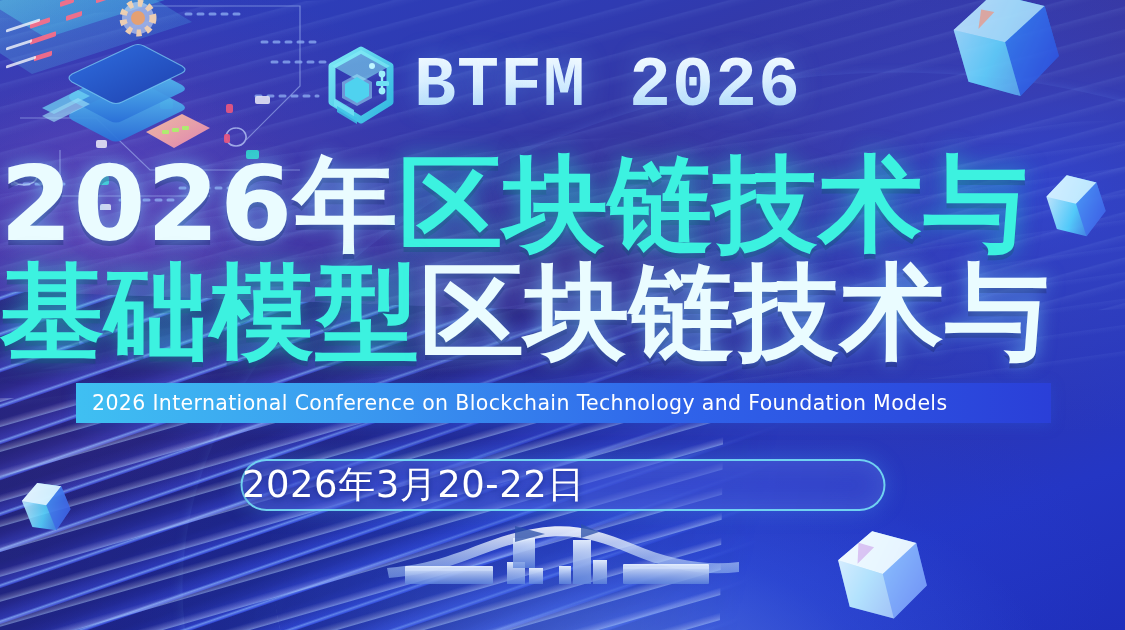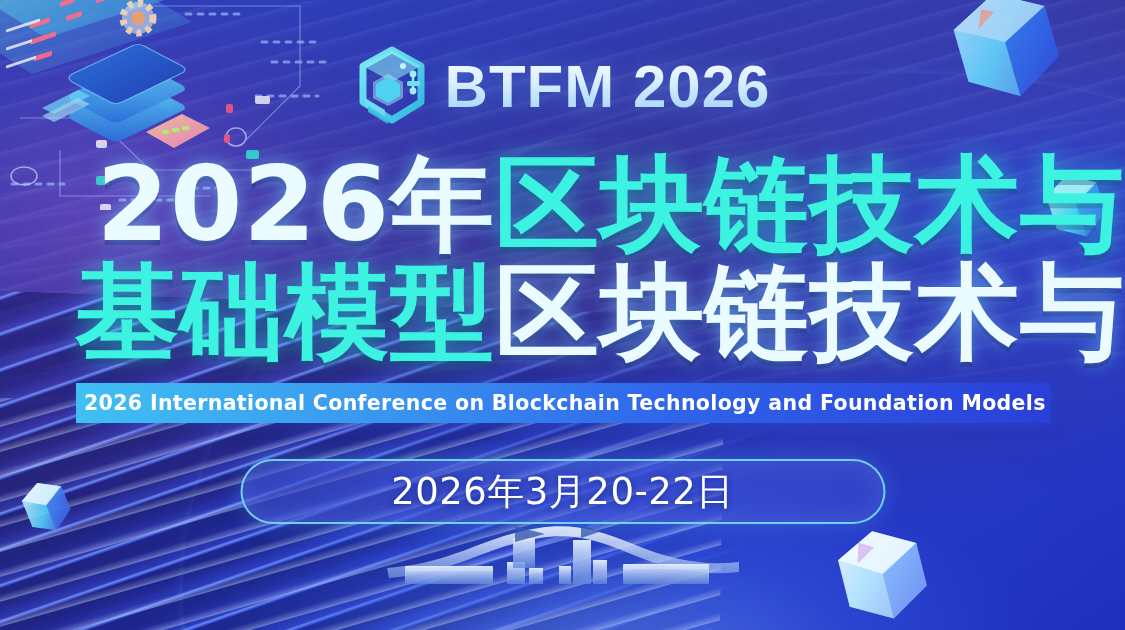--- a/index.html
+++ b/index.html
@@ -106,63 +106,63 @@
 
   
   .content{ position:absolute; inset:0; }
 
   .logo-row{
     position:absolute; left:0; right:0; top:46px;
     display:flex; align-items:center; justify-content:center; gap:16px;
   }
   .logo-mark{ width:74px; height:82px; flex:0 0 auto; }
   .logo-text{
-    font-size:60px; font-weight:bold; letter-spacing:1px;
+    font-size:70px; font-weight:bold; letter-spacing:1px;
     background:linear-gradient(180deg,#ffffff 0%,#eaf6ff 42%,#9fd2f8 100%);
     -webkit-background-clip:text; background-clip:text; color:transparent;
     text-shadow:0 0 26px rgba(120,200,255,.35);
     line-height:1;
-  }
-
-  .title-wrap{ position:absolute; left:0; right:0; top:150px; text-align:right; }
+    font-family:Liberation Mono, monospace;
+  }
+
+  .title-wrap{ position:absolute; left:0; right:0; top:150px; text-align:left; }
   .title-line{
     font-size:104px; font-weight:bold; line-height:1.04;
     letter-spacing:1px; white-space:nowrap;
     font-family:"DejaVu Sans","Liberation Sans",sans-serif;
   }
   .t-white{
     color:#eafcff;
     text-shadow:0 0 18px rgba(120,220,255,.55), 0 5px 0 rgba(25,30,110,.45);
   }
   .t-cyan{
     color:#3cf2e0;
     text-shadow:0 0 22px rgba(40,240,215,.5), 0 5px 0 rgba(20,60,110,.4);
   }
   .title-line span{ display:inline; }
 
   .subtitle-band{
     position:absolute; left:76px; top:383px;
     width:975px; height:40px;
     background:linear-gradient(90deg,#3fc0f2 0%, #3a9bf0 28%, #2f63ea 62%, #2a3fd8 100%);
-    display:flex; align-items:center; padding-left:8px;
+    display:flex; align-items:center; padding-left:16px;
     box-shadow:0 2px 14px rgba(40,90,220,.35);
-    font-weight:bold;
   }
   .subtitle-text{
     color:#ffffff; font-size:20.5px; letter-spacing:.35px; white-space:nowrap;
     font-family:"DejaVu Sans","Liberation Sans",sans-serif;
   }
 
   .pill{
     position:absolute; left:50%; transform:translateX(-50%);
-    top:459px; width:645px; height:65px; border-radius:34px;
+    top:459px; width:645px; height:52px; border-radius:34px;
     border:2px solid rgba(120,225,245,.9);
     background:linear-gradient(100deg, rgba(62,78,205,.62) 0%, rgba(70,92,222,.55) 50%, rgba(58,74,205,.60) 100%);
     box-shadow:0 0 22px rgba(90,180,255,.28), inset 0 0 26px rgba(140,200,255,.16);
-    display:flex; align-items:center; justify-content:center; gap:46px;
+    display:flex; align-items:center; justify-content:space-between; gap:46px;
   }
   .pill-text{
     color:#ffffff; font-size:37px; letter-spacing:.5px; white-space:nowrap;
     font-family:"DejaVu Sans","Liberation Sans",sans-serif;
     text-shadow:0 1px 6px rgba(10,30,110,.6);
   }
 </style>
 </head>
 <body>
 

